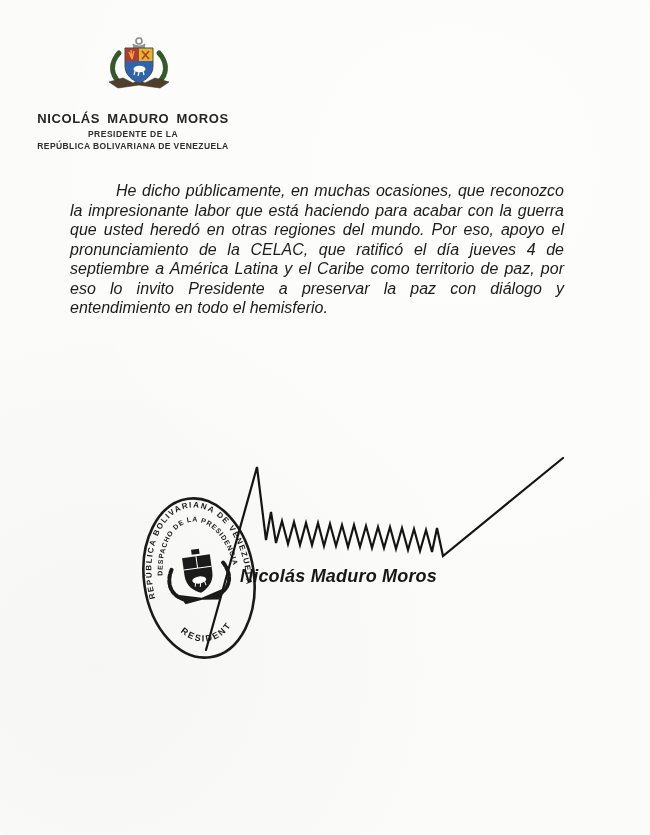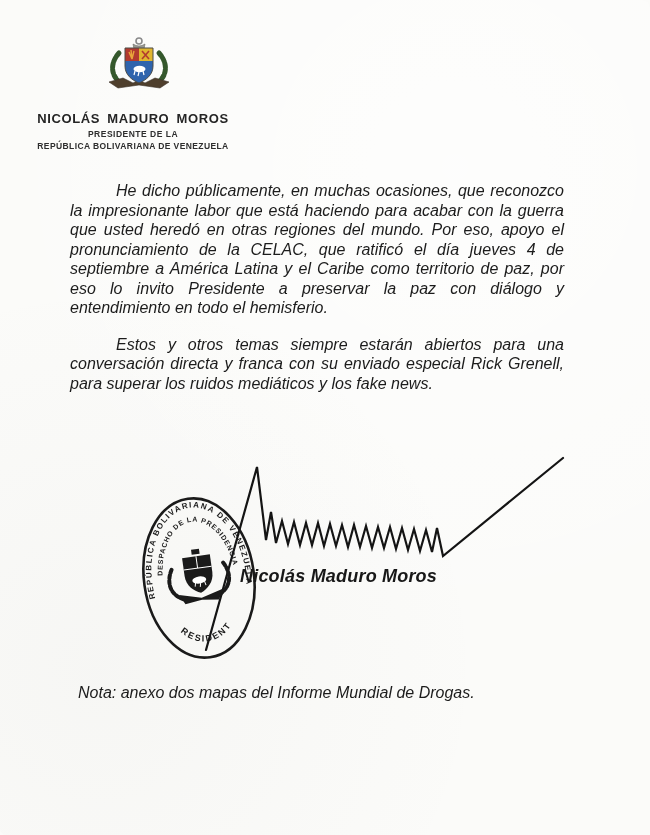--- a/index.html
+++ b/index.html
@@ -74,21 +74,20 @@
   </svg>
 
   <div class="lh-text">
     <div class="lh-name">NICOLÁS MADURO MOROS</div>
     <div class="lh-sub1">PRESIDENTE DE LA</div>
     <div class="lh-sub2">REPÚBLICA BOLIVARIANA DE VENEZUELA</div>
   </div>
 
   <main class="body-text">
     <p>He dicho públicamente, en muchas ocasiones, que reconozco la impresionante labor que está haciendo para acabar con la guerra que usted heredó en otras regiones del mundo. Por eso, apoyo el pronunciamiento de la CELAC, que ratificó el día jueves 4 de septiembre a América Latina y el Caribe como territorio de paz, por eso lo invito Presidente a preservar la paz con diálogo y entendimiento en todo el hemisferio.</p>
-    <p>Estos y otros temas siempre estarán abiertos para una conversación directa y franca con su enviado especial Rick Grenell, para superar los ruidos mediáticos y los fake news.</p>
   </main>
 
   <svg class="sig-scribble" viewBox="0 0 420 225" xmlns="http://www.w3.org/2000/svg">
     <path d="M46,202 L97,19 L106,92 L111,64 L116,95
              L122,73 L128,96 L134,74 L140,97 L146,75 L152,97 L158,75 L164,98
              L170,76 L176,98 L182,77 L188,99 L194,77 L200,99 L206,78 L212,100
              L218,79 L224,100 L230,79 L236,101 L242,80 L248,102 L254,81 L260,103
              L266,82 L272,104 L277,80 L283,108 L403,10" fill="none" stroke="#141414" stroke-width="2.2" stroke-linecap="round" stroke-linejoin="miter"></path>
   </svg>
 
@@ -116,15 +115,14 @@
       <path d="M-14,-18 H14 V0 C14,10 7,16 0,19 C-7,16 -14,10 -14,0 Z" fill="#1a1a1a"></path>
       <path d="M-14,-6 H14 M0,-18 V-6" stroke="#ffffff" stroke-width="1"></path>
       <ellipse cx="0" cy="6" rx="7" ry="3.6" fill="#ffffff"></ellipse>
       <path d="M-4,8 L-5,12 M1,9 L0,13 M5,8 L6,12" stroke="#ffffff" stroke-width="1"></path>
       <path d="M-22,18 L0,24 L22,18 L17,28 L0,26 L-17,28 Z" fill="#1a1a1a"></path>
     </g>
   </svg>
 
   <div class="signer-name">Nicolás Maduro Moros</div>
 
-  <p class="footnote">Nota: anexo dos mapas del Informe Mundial de Drogas.</p>
 
 </div>
 
 </body></html>

